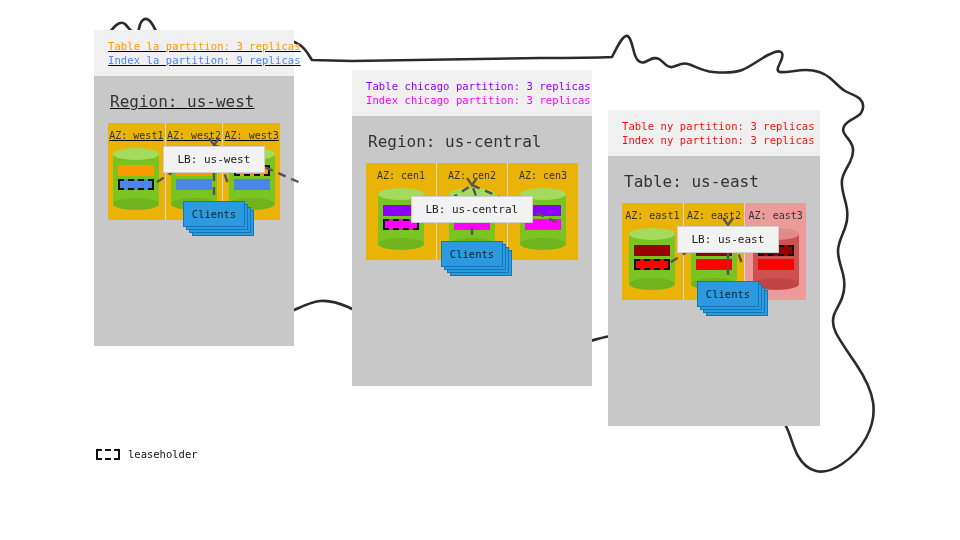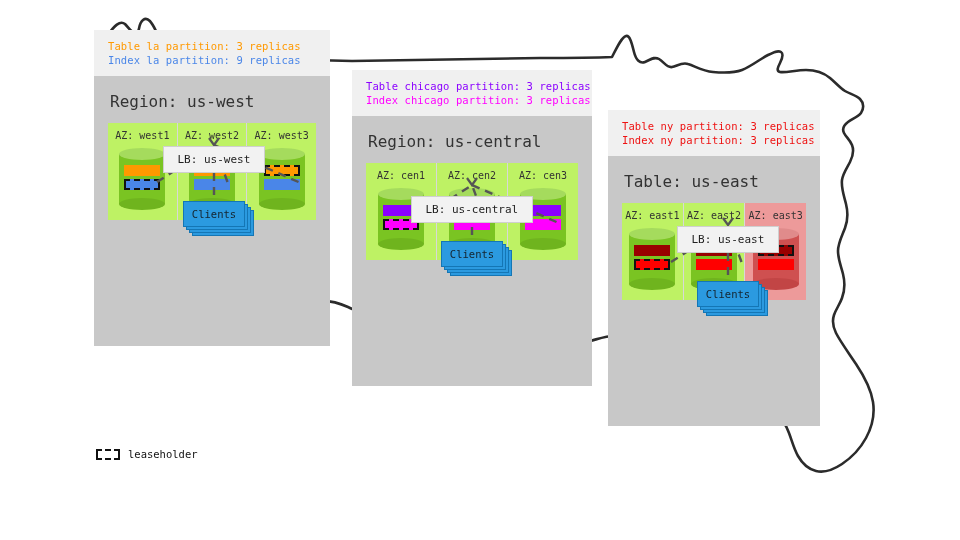--- a/index.html
+++ b/index.html
@@ -11,21 +11,21 @@
   
   #usmap{position:absolute;left:0;top:0;width:960px;height:540px;z-index:1;}
 
   
   .region{position:absolute;z-index:3;}
   .banner{background:#f0f0f0;padding:9px 14px 9px 14px;line-height:1.35;}
   .banner .ln{white-space:pre;font-size:10.5px;letter-spacing:0.1px;}
   .body{background:#c8c8c8;padding:10px 14px 16px 14px;}
   .region-title{font-size:16px;color:#333;white-space:pre;margin:6px 0 12px 2px;}
 
-  .az-row{display:flex;background:#bef264;align-items:center;}
+  .az-row{display:flex;background:#eab308;align-items:center;}
   .az{flex:1;padding:7px 0 10px 0;display:flex;flex-direction:column;align-items:center;
       position:relative;}
   .az + .az{border-left:1px solid #d8d8d8;}
   .az.failed{background:#ed9a9a;}
   .az-label{font-size:10px;color:#333;white-space:pre;margin-bottom:7px;}
 
   
   .cyl{position:relative;width:46px;height:62px;}
   .cyl .barrel{position:absolute;left:0;top:6px;width:46px;height:50px;background:#7ac422;}
   .cyl .top{position:absolute;left:0;top:0;width:46px;height:12px;border-radius:50%;
@@ -139,21 +139,21 @@
              C145,215 142,208 140,201
              C138,194 137,186 134,179
              C131,172 126,166 122,159
              C118,152 115,144 114,136
              C113,128 114,120 114,112
              C114,104 113,96 111,88
              C109,80 106,72 105,64
              C104,56 105,48 108,35 Z"></path>
   </svg>
 
-<div class="region" style="left: 94px; top: 30px; width: 236px;">
+<div class="region" style="left: 94px; top: 30px; width: 200px; text-decoration: underline;">
       <div class="banner">
         <div class="ln" style="color: rgb(255, 153, 0);">Table la partition: 3 replicas</div>
         <div class="ln" style="color: rgb(74, 134, 232);">Index la partition: 9 replicas</div>
       </div>
       <div class="body">
         <div class="region-title">Region: us-west</div>
         <div class="az-row">
           <div class="az">
             <div class="az-label">AZ: west1</div>
             <div class="cyl">

